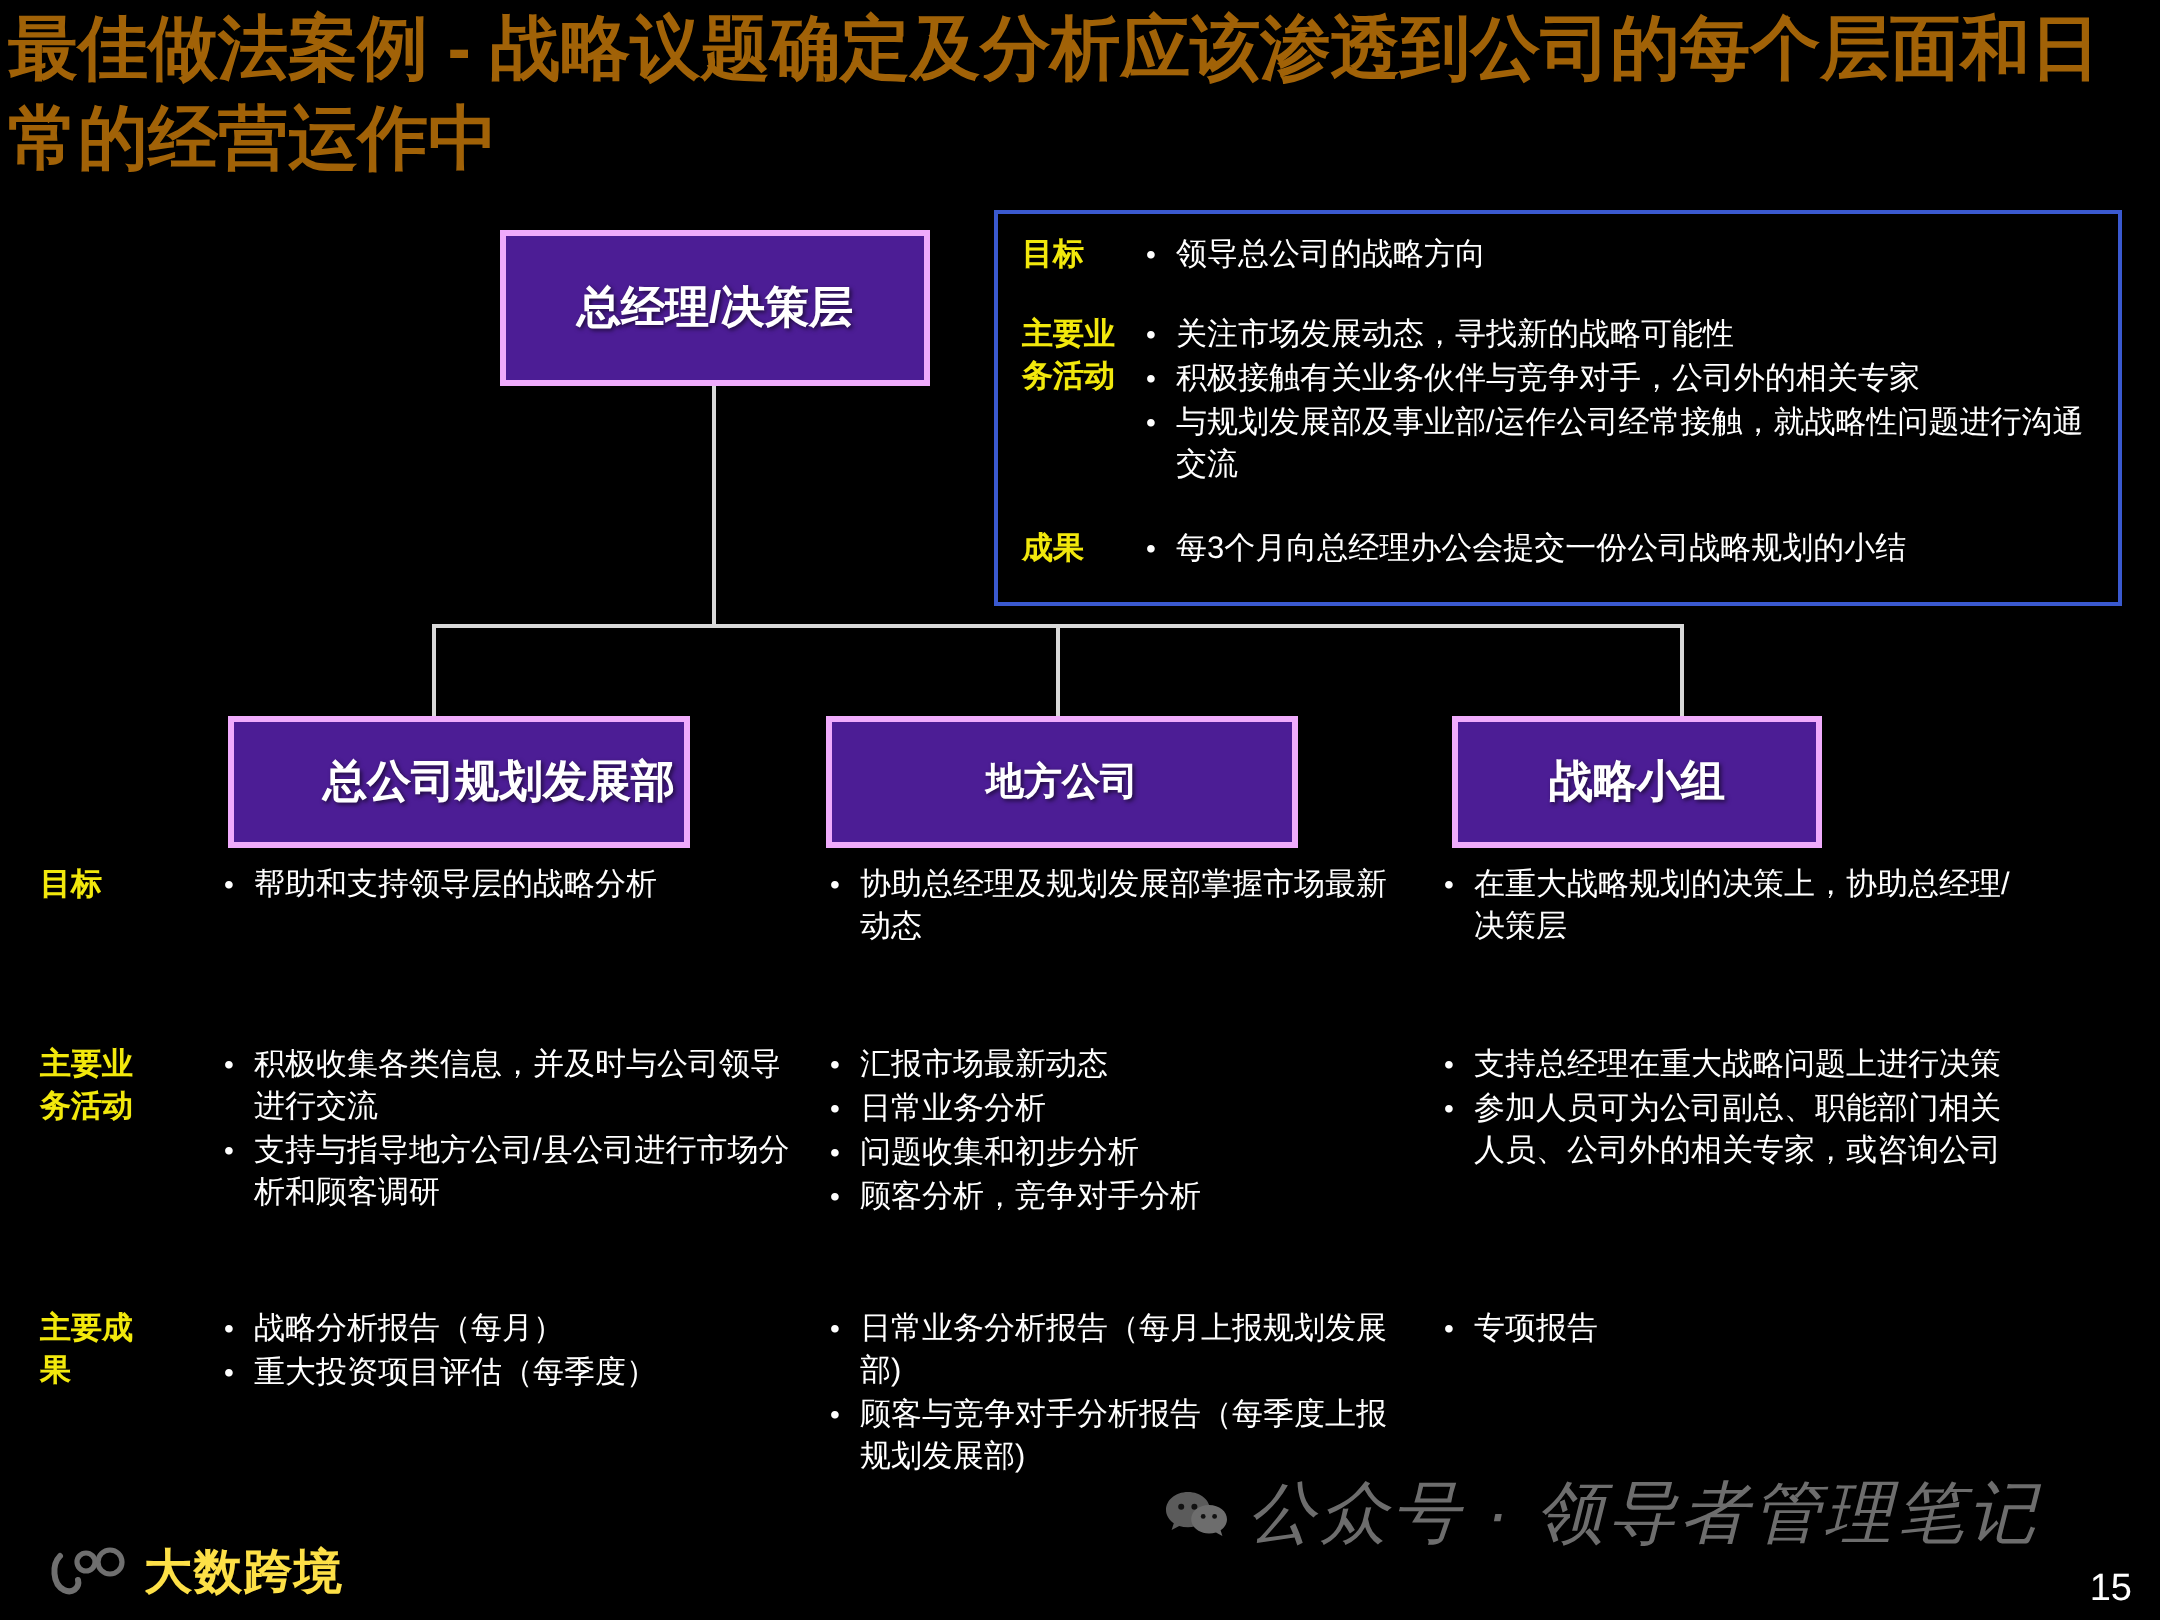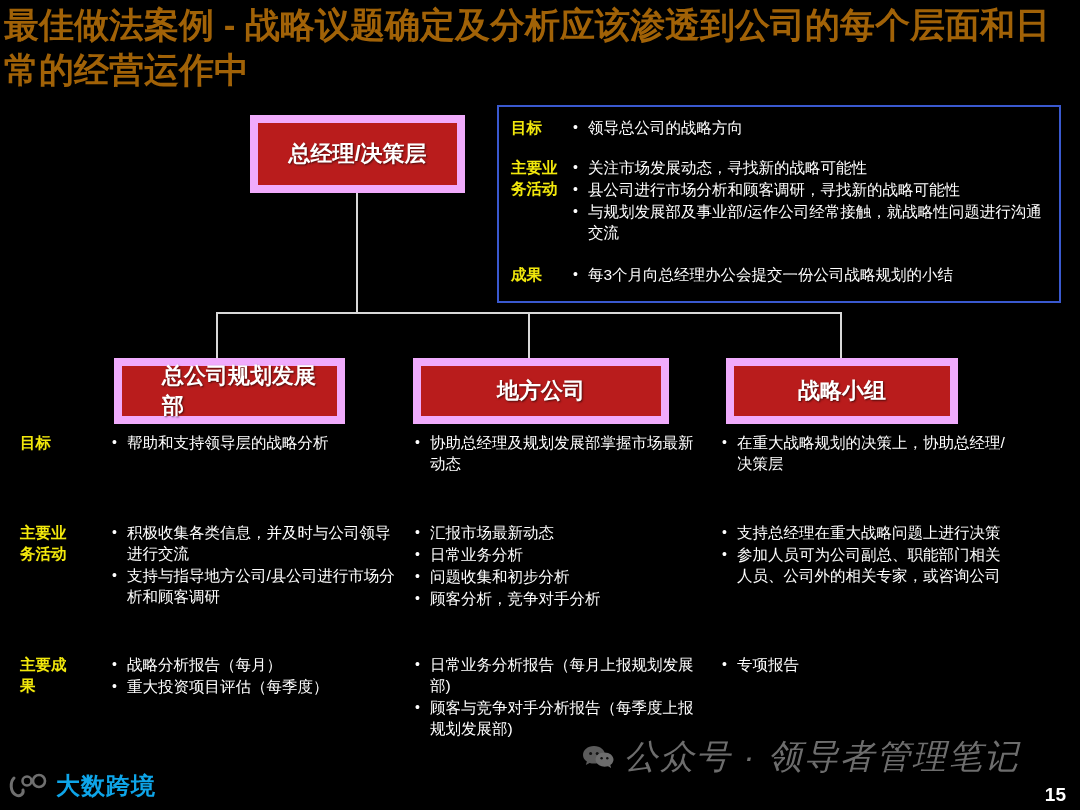--- a/index.html
+++ b/index.html
@@ -29,22 +29,22 @@
     font-size: 35px;
     font-weight: bold;
     line-height: 45px;
     letter-spacing: 0px;
     white-space: pre-wrap;
   }
 
   
   .bluebox {
     position: absolute;
-    background: #b91c1c;
-    border: 8px solid #f0abfc;
+    background: #4c1d95;
+    border: 3px solid #f0abfc;
     box-sizing: border-box;
     display: flex;
     align-items: center;
     justify-content: center;
     color: #ffffff;
     font-weight: bold;
     text-shadow: 1px 1px 2px rgba(0,0,0,0.6);
   }
   #box-top {
     left: 250px;
@@ -57,28 +57,28 @@
     left: 114px;
     top: 358px;
     width: 231px;
     height: 66px;
     font-size: 22px;
     padding-left: 40px;
   }
   #box-local {
     left: 413px;
     top: 358px;
-    width: 256px;
+    width: 236px;
     height: 66px;
-    font-size: 22px;
+    font-size: 19px;
   }
   #box-team {
     left: 726px;
     top: 358px;
-    width: 232px;
+    width: 185px;
     height: 66px;
     font-size: 22px;
   }
 
   
   .line {
     position: absolute;
     background: #d9d9d9;
   }
   #conn-stem   { left: 356px; top: 193px;  width: 2px;  height: 121px; }
@@ -175,25 +175,25 @@
   .bullet-li .dot {
     flex: 0 0 15px;
     font-size: 14px;
     line-height: 21px;
   }
   .bullet-li .txt { flex: 1; }
 
   
   #wm-left {
     position: absolute;
-    left: 8px;
+    left: 24px;
     bottom: 8px;
     display: flex;
     align-items: center;
-    color: #0ea5e9;
+    color: #fde047;
   }
   #wm-left .logo-mark {
     width: 42px;
     height: 28px;
     margin-right: 6px;
   }
   #wm-left .logo-text {
     font-size: 24px;
     font-weight: bold;
     letter-spacing: 1px;
@@ -214,21 +214,21 @@
   #wm-right .wm-text {
     font-size: 34px;
     letter-spacing: 2px;
     font-style: italic;
   }
   #pagenum {
     position: absolute;
     right: 14px;
     bottom: 4px;
     font-size: 19px;
-    font-weight: bold;
+    font-weight: normal;
     color: #ffffff;
   }
 </style>
 </head>
 <body>
 
 <div id="slide">
 
   <div id="title">最佳做法案例 - 战略议题确定及分析应该渗透到公司的每个层面和日常的经营运作中</div>
 
@@ -259,21 +259,21 @@
     <div class="info-row">
       <div class="info-label">主要业
 务活动</div>
       <div class="info-items">
         <div class="bullet-li">
           <span class="dot">•</span>
           <span class="txt">关注市场发展动态，寻找新的战略可能性</span>
         </div>
         <div class="bullet-li">
           <span class="dot">•</span>
-          <span class="txt">县公司进行市场分析和顾客调研，寻找新的战略可能性</span>
+          <span class="txt">积极接触有关业务伙伴与竞争对手，公司外的相关专家</span>
         </div>
         <div class="bullet-li">
           <span class="dot">•</span>
           <span class="txt">与规划发展部及事业部/运作公司经常接触，就战略性问题进行沟通交流</span>
         </div>
       </div>
     </div>
 
     <div class="gap-b"></div>
 

